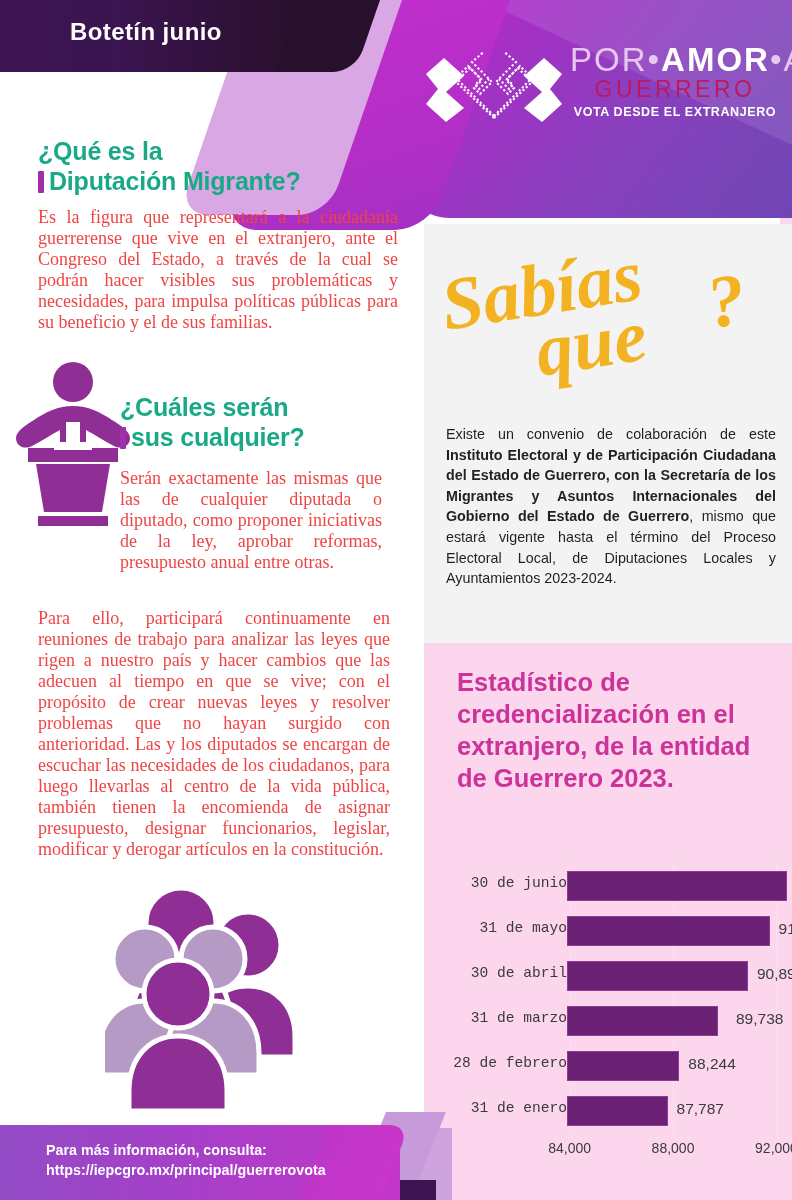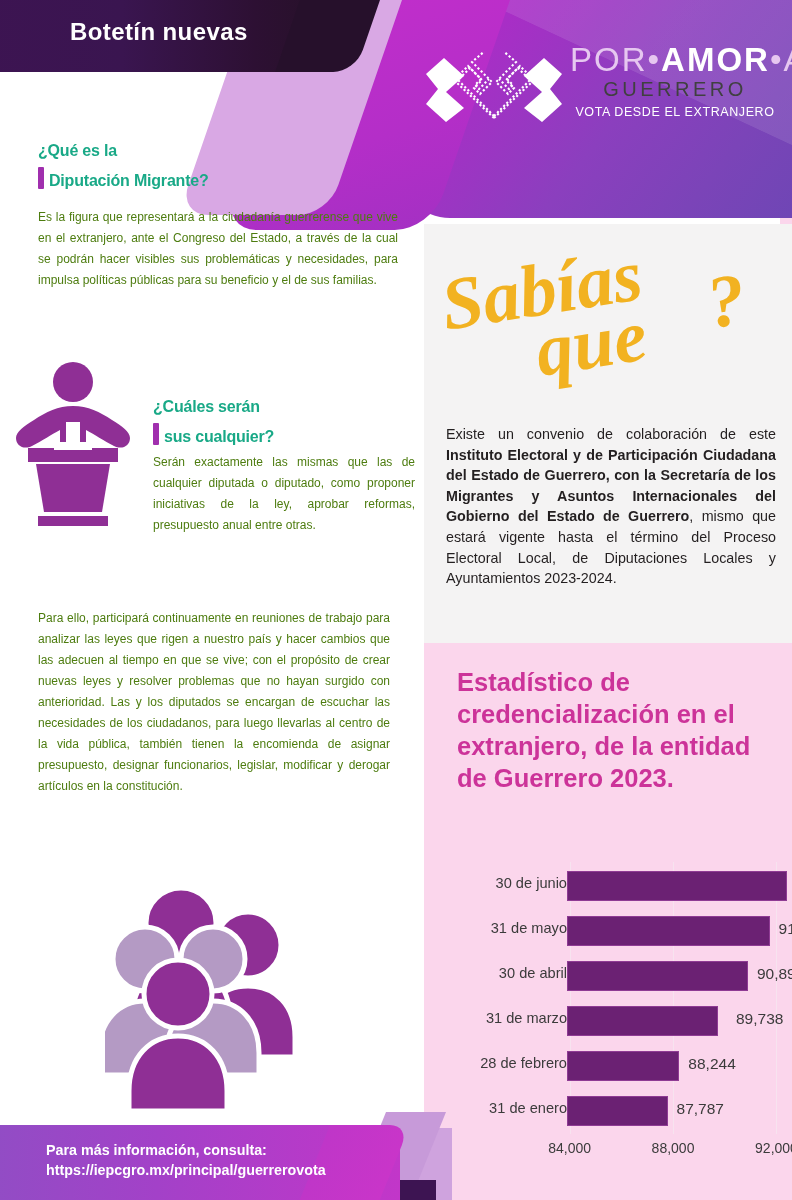--- a/index.html
+++ b/index.html
@@ -51,30 +51,30 @@
     position:absolute;left:70px;top:18px;
     color:#ffffff;font-size:24px;font-weight:bold;letter-spacing:.4px;
     font-family:"Liberation Sans", sans-serif;
   }
   
   .logo-wrap{position:absolute;left:424px;top:48px;width:350px;height:100px;}
   .logo-mark{position:absolute;left:0;top:4px;width:140px;height:72px;}
   .logo-txt{position:absolute;left:146px;top:-2px;width:210px;text-align:center;}
   .lt1{font-size:33px;letter-spacing:2px;line-height:28px;color:#e6c7f0;font-family:Liberation Sans, sans-serif;}
   .lt1 b{color:#fff;font-weight:bold;}
-  .lt2{font-size:20px;letter-spacing:3.5px;line-height:30px;color:#404040;}
-  .lt3{font-size:12.5px;font-weight:normal;letter-spacing:.6px;color:#fff;margin-top:1px;}
+  .lt2{font-size:23px;letter-spacing:3.5px;line-height:30px;color:#be185d;}
+  .lt3{font-size:12.5px;font-weight:bold;letter-spacing:.6px;color:#fff;margin-top:1px;}
   .h-green{
-    color:#19a987;font-size:16px;font-weight:bold;line-height:30px;
+    color:#19a987;font-size:25px;font-weight:bold;line-height:30px;
     letter-spacing:-.2px;
   }
   .h-bar{display:inline-block;width:6px;height:22px;background:#a02fae;
     vertical-align:-3px;margin-right:5px;border-radius:1px;}
   .para{
-    color:#4d7c0f;font-size:12px;line-height:21px;text-align:justify;
+    color:#ef4444;font-size:18px;line-height:21px;text-align:justify;font-family:Liberation Serif, serif;
   }
 
   
   .podium{position:absolute;left:14px;top:360px;width:118px;height:180px;}
   
   .people{position:absolute;left:105px;top:885px;width:225px;height:225px;}
 
   
   .right-gray{
     position:absolute;left:424px;top:224px;width:368px;height:420px;
@@ -93,21 +93,21 @@
     position:absolute;left:457px;top:666px;width:320px;
     color:#cc3399;font-size:25.5px;font-weight:bold;line-height:32px;
   }
 
   
   .chart{position:absolute;left:440px;top:862px;width:352px;height:320px;}
   .grid-line{position:absolute;top:0;width:1px;height:272px;background:#f7e3ef;}
   .bar-row{position:absolute;height:44px;left:0;width:352px;}
   .bar-label{
     position:absolute;right:225px;top:11px;white-space:nowrap;
-    color:#3b3b3b;font-size:14.6px;text-align:right;
+    color:#3b3b3b;font-size:14.6px;text-align:right;font-family:Liberation Mono, monospace;
   }
   .bar{
     position:absolute;left:127px;top:7px;height:30px;
     background:#6b2173;border:1.4px solid #8f3b94;box-sizing:border-box;
   }
   .bar-val{
     position:absolute;top:11px;color:#3b3b3b;font-size:15.5px;white-space:nowrap;
   }
   .axis{position:absolute;left:0;top:278px;width:352px;height:24px;}
   .tick{position:absolute;top:0;color:#3b3b3b;font-size:14px;transform:translateX(-50%);white-space:nowrap;}
@@ -146,21 +146,21 @@
 <div class="page">
 
   <div class="edge-pink"></div>
 
   <div class="hdr-right-purple"></div>
   <div class="hdr-mid-magenta"></div>
   <div class="hdr-lilac"></div>
   <div class="hdr-dark"></div>
   <div class="hdr-dark-skew"></div>
 
-  <div class="hdr-title">Botetín nuevas</div>
+  <div class="hdr-title">Botetín junio</div>
 
   <div class="logo-wrap">
     <div class="logo-mark">
       <svg width="140" height="72" viewBox="0 0 140 72">
         <g fill="#ffffff">
           <polygon points="2,22 20,6 40,24 22,40 40,56 22,70 2,52 14,37"></polygon>
           <polygon points="138,22 120,6 100,24 118,40 100,56 118,70 138,52 126,37"></polygon>
         </g>
         <g fill="none" stroke="#ffffff" stroke-width="2.1" stroke-dasharray="2.2 2.2">
           <path d="M70,66 L30,28 L44,14 L58,28 L50,36 L56,42 L68,30 L48,10 L62,-2"></path>
@@ -200,28 +200,28 @@
         <path d="M22,104 L96,104 L88,152 L30,152 Z"></path>
         <path d="M24,156 L94,156 L94,166 L24,166 Z"></path>
       </g>
       <g fill="#ffffff">
         <path d="M40,84 L78,84 L78,90 L40,90 Z"></path>
         <path d="M52,62 L66,62 L66,84 L52,84 Z"></path>
       </g>
     </svg>
   </div>
 
-  <div style="position:absolute;left:153px;top:392px;width:262px;">
+  <div style="position:absolute;left:120px;top:392px;width:262px;">
     <div class="h-green">
       <div>¿Cuáles serán</div>
       <div>
         <span class="h-bar"></span><span>sus cualquier?</span>
       </div>
     </div>
-    <div class="para" style="margin-top:0;">Serán exactamente las mismas que las de cualquier diputada o diputado, como proponer iniciativas de la ley, aprobar reformas, presupuesto anual entre otras.</div>
+    <div class="para" style="margin-top:16px;">Serán exactamente las mismas que las de cualquier diputada o diputado, como proponer iniciativas de la ley, aprobar reformas, presupuesto anual entre otras.</div>
   </div>
 
   <div style="position:absolute;left:38px;top:608px;width:352px;">
     <div class="para">Para ello, participará continuamente en reuniones de trabajo para analizar las leyes que rigen a nuestro país y hacer cambios que las adecuen al tiempo en que se vive; con el propósito de crear nuevas leyes y resolver problemas que no hayan surgido con anterioridad. Las y los diputados se encargan de escuchar las necesidades de los ciudadanos, para luego llevarlas al centro de la vida pública, también tienen la encomienda de asignar presupuesto, designar funcionarios, legislar, modificar y derogar artículos en la constitución.</div>
   </div>
 
   <div class="people">
     <svg width="225" height="225" viewBox="0 0 225 225">
       <g fill="#8f2f95" stroke="#ffffff" stroke-width="5">
         <circle cx="143" cy="60" r="33"></circle>

